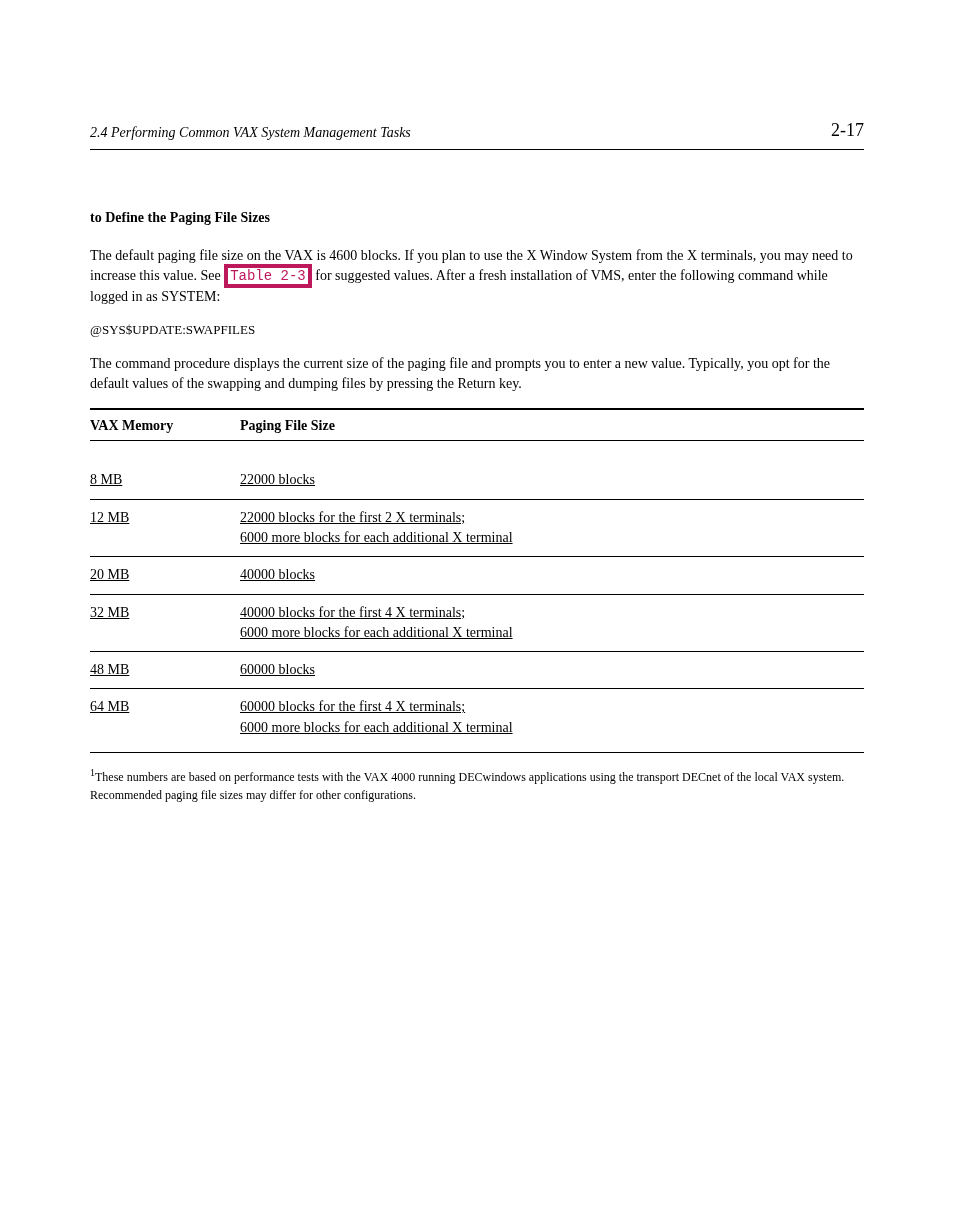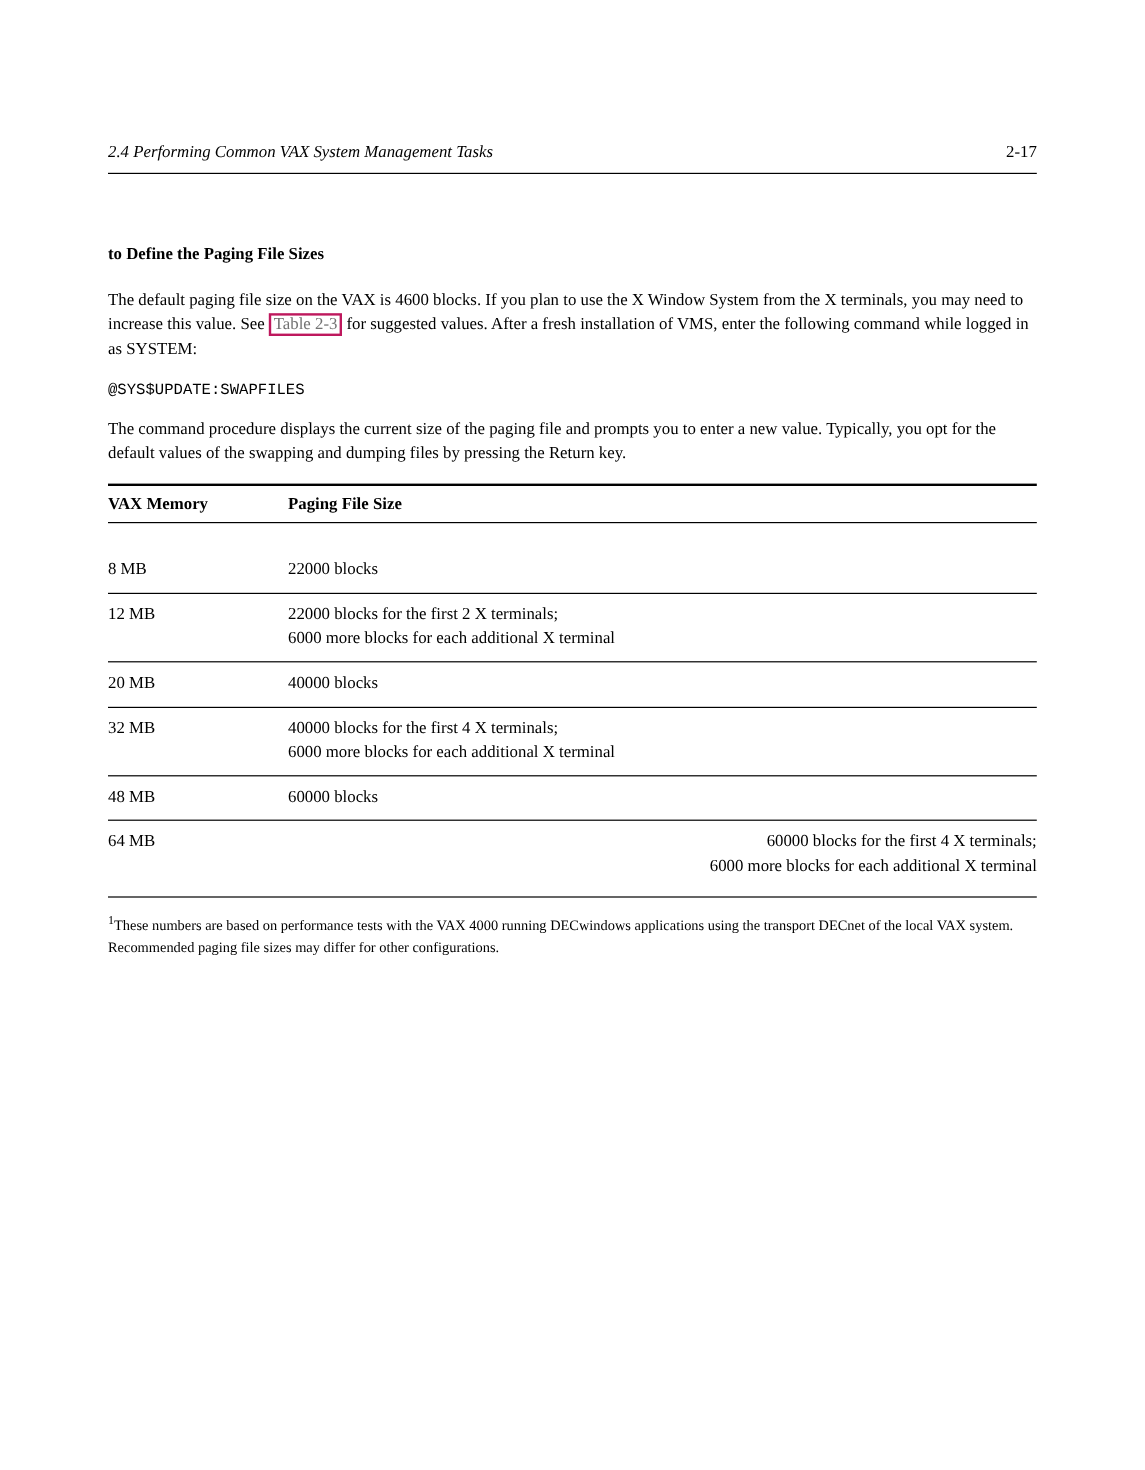--- a/index.html
+++ b/index.html
@@ -25,21 +25,21 @@
       border-bottom: 1px solid #000;
       padding-bottom: 8px;
       margin-bottom: 60px;
     }
     .section-number {
       font-size: 14px;
       font-style: italic;
       font-family: "Times New Roman", Times, serif;
     }
     .page-number {
-      font-size: 14px;
+      font-size: 18px;
     }
     .main-content {
       display: flex;
       flex-direction: column;
     }
     .left-column {
       width: 290px;
       flex-shrink: 0;
     }
     .right-column {
@@ -49,23 +49,24 @@
       font-size: 14px;
       font-weight: bold;
       margin-bottom: 20px;
     }
     .body-text {
       font-size: 14px;
       line-height: 1.45;
       margin-bottom: 14px;
     }
     .link-text {
-      color: #737373;
-      border: 2px solid #be185d;
+      color: #be185d;
+      border: 4px solid #be185d;
       padding: 0 2px;
+      font-family: Liberation Mono, monospace;
     }
     .table-caption {
       font-size: 13px;
       margin-bottom: 10px;
       margin-top: 28px;
     }
     .table-container {
       font-size: 14px;
       margin-bottom: 12px;
     }
@@ -81,20 +82,21 @@
     }
     .table-header-right {
       flex: 1;
       font-weight: bold;
     }
     .table-row {
       display: flex;
       border-bottom: 1px solid #000;
       padding: 8px 0;
       line-height: 1.45;
+      text-decoration: underline;
     }
     .table-row.last {
       border-bottom: none;
     }
     .table-cell-left {
       width: 150px;
     }
     .table-cell-right {
       flex: 1;
     }
@@ -119,21 +121,21 @@
 
   <div class="main-content">
     <div class="left-column"></div>
     <div class="right-column">
       <div class="subsection-title">to Define the Paging File Sizes</div>
 
       <div class="body-text">
         <span>The default paging file size on the VAX is 4600 blocks. If you plan to use the X Window System from the X terminals, you may need to increase this value. See </span><span class="link-text">Table 2-3</span><span> for suggested values. After a fresh installation of VMS, enter the following command while logged in as SYSTEM:</span>
       </div>
 
-      <div class="body-text" style="font-family: Liberation Mono, monospace; font-size: 13px;">@SYS$UPDATE:SWAPFILES</div>
+      <div class="body-text" style="font-family: Liberation Serif, serif; font-size: 13px;">@SYS$UPDATE:SWAPFILES</div>
 
       <div class="body-text">The command procedure displays the current size of the paging file and prompts you to enter a new value. Typically, you opt for the default values of the swapping and dumping files by pressing the Return key.</div>
 
 
       <div class="table-container">
         <div style="border-top: 2px solid #000; margin-bottom: 8px;"></div>
         <div class="table-header-row">
           <div class="table-header-left">VAX Memory</div>
           <div class="table-header-right">Paging File Size</div>
         </div>
@@ -154,21 +156,21 @@
           <div class="table-cell-left">32 MB</div>
           <div class="table-cell-right" style="white-space: pre-line;">40000 blocks for the first 4 X terminals;
 6000 more blocks for each additional X terminal</div>
         </div>
         <div class="table-row">
           <div class="table-cell-left">48 MB</div>
           <div class="table-cell-right">60000 blocks</div>
         </div>
         <div class="table-row last">
           <div class="table-cell-left">64 MB</div>
-          <div class="table-cell-right" style="white-space: pre-line; text-align: right;">60000 blocks for the first 4 X terminals;
+          <div class="table-cell-right" style="white-space: pre-line;">60000 blocks for the first 4 X terminals;
 6000 more blocks for each additional X terminal</div>
         </div>
         <div style="border-top: 1px solid #000; margin-top: 6px;"></div>
       </div>
 
       <div class="footnote">
         <sup class="footnote-sup">1</sup><span>These numbers are based on performance tests with the VAX 4000 running DECwindows applications using the transport DECnet of the local VAX system. Recommended paging file sizes may differ for other configurations.</span>
       </div>
     </div>
   </div>

